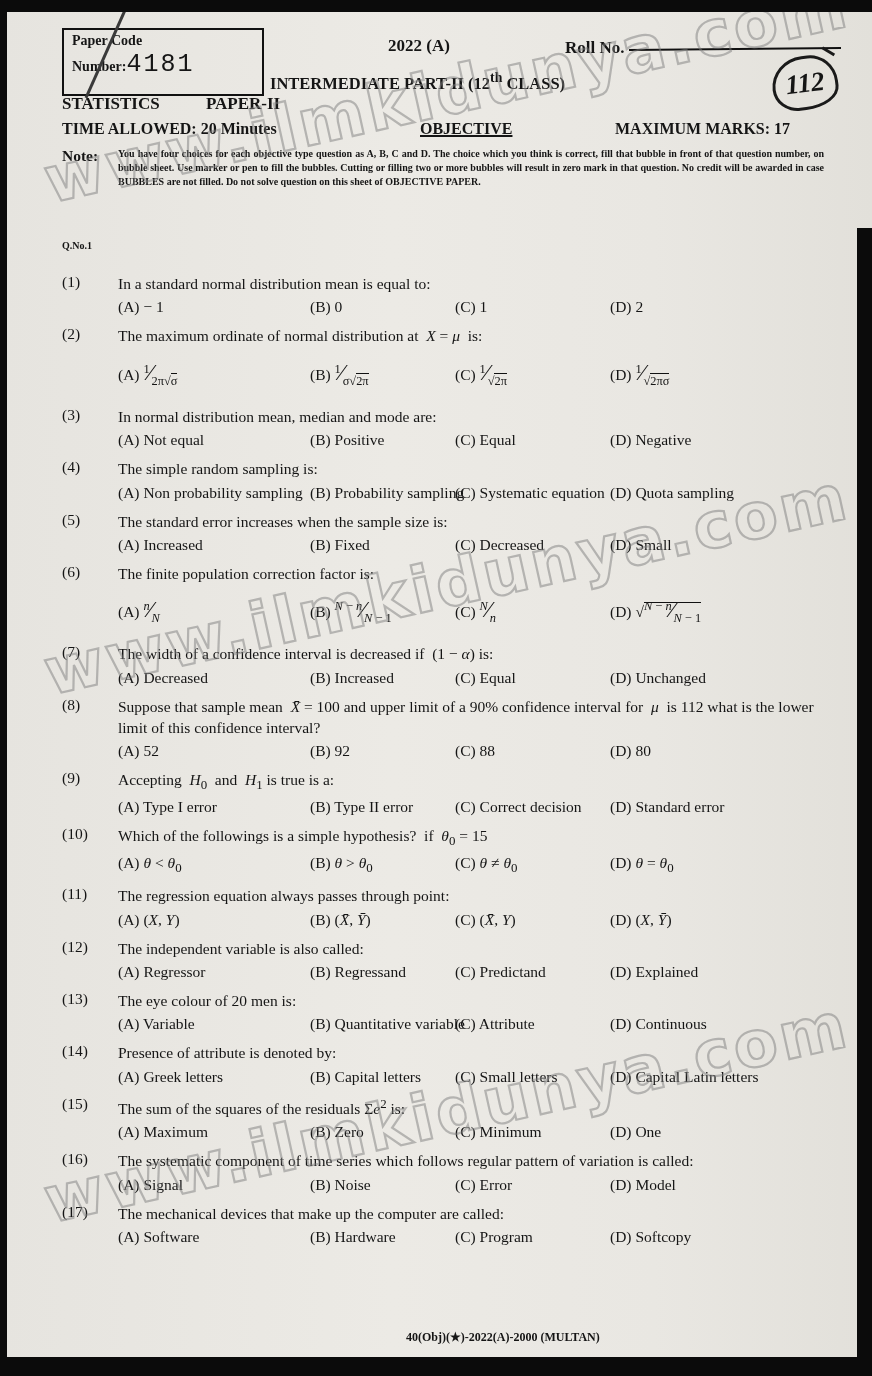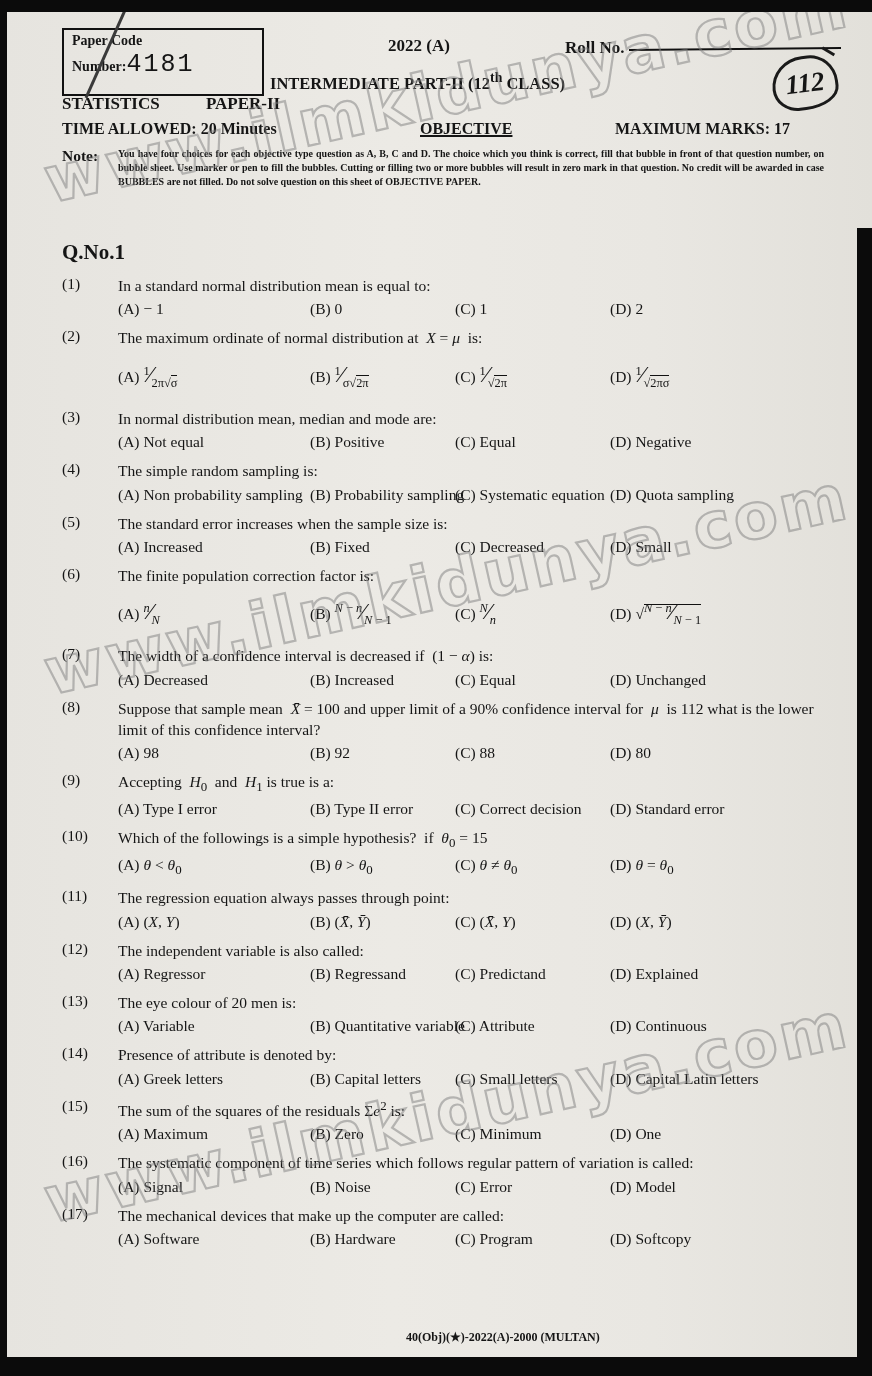--- a/index.html
+++ b/index.html
@@ -53,21 +53,21 @@
                         background:#1a1a1a; transform:rotate(38deg); }
   .subject-line { position:absolute; left:62px; top:94px; font-weight:700; font-size:17px; }
   .subject-line .paper-label { margin-left:42px; }
   .time-line { position:absolute; left:62px; top:120px; width:760px; font-weight:700; font-size:16px; }
   .objective { position:absolute; left:358px; text-decoration:underline; text-decoration-thickness:2px; }
   .maxmarks  { position:absolute; left:553px; }
   .note { position:absolute; left:62px; top:147px; display:flex; }
   .note-label { width:56px; font-weight:700; font-size:15.5px; }
   .note-text  { width:706px; font-weight:700; font-size:10px; line-height:1.42; text-align:justify; }
 
-  .qno1 { margin:8px 0 10px 62px; font-weight:700; font-size:21px; }
+  .qno1 { margin:8px 0 22px 62px; font-weight:700; font-size:10px; }
 
   
   .qlist { margin-left:62px; width:772px; }
   .q { display:flex; margin-bottom:7px; font-size:15.5px; }
   .qnum { width:56px; flex:none; }
   .qbody { width:716px; }
   .qtext { line-height:1.38; margin-bottom:4px; max-width:716px; }
   .opts { display:grid; grid-template-columns:192px 145px 155px auto;
           margin:3px 0 2px; align-items:center; }
   .opt  { white-space:nowrap; }
@@ -217,21 +217,21 @@
             <span class="opt">(C) Equal</span>
             <span class="opt">(D) Unchanged</span>
           </div>
         </div>
       </div>
       <div class="q">
         <span class="qnum">(8)</span>
         <div class="qbody">
           <div class="qtext">Suppose that sample mean&nbsp; <i>X̄</i> = 100 and upper limit of a 90% confidence interval for&nbsp; <i>μ</i> &nbsp;is 112 what is the lower limit of this confidence interval?</div>
           <div class="opts">
-            <span class="opt">(A) 98</span>
+            <span class="opt">(A) 52</span>
             <span class="opt">(B) 92</span>
             <span class="opt">(C) 88</span>
             <span class="opt">(D) 80</span>
           </div>
         </div>
       </div>
       <div class="q">
         <span class="qnum">(9)</span>
         <div class="qbody">
           <div class="qtext">Accepting&nbsp; <i>H</i><sub>0</sub> &nbsp;and&nbsp; <i>H</i><sub>1</sub> is true is a:</div>

